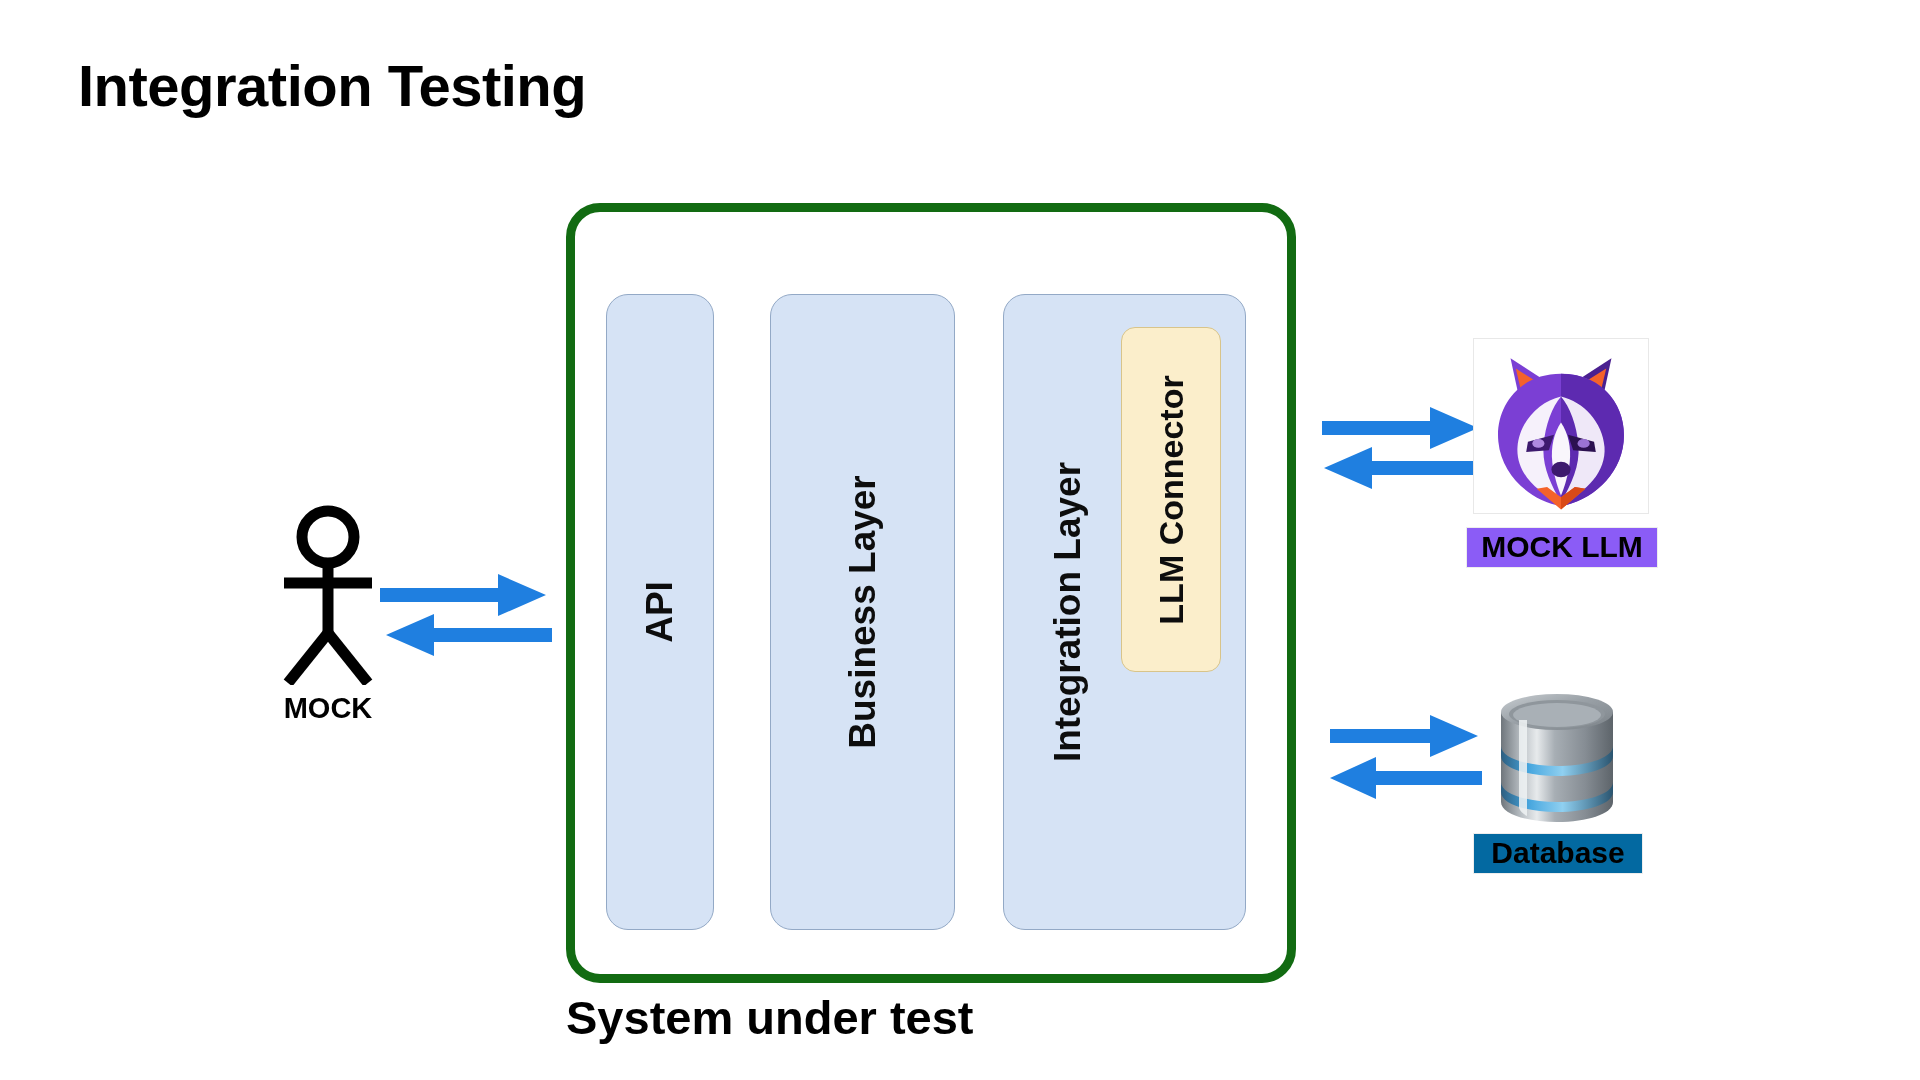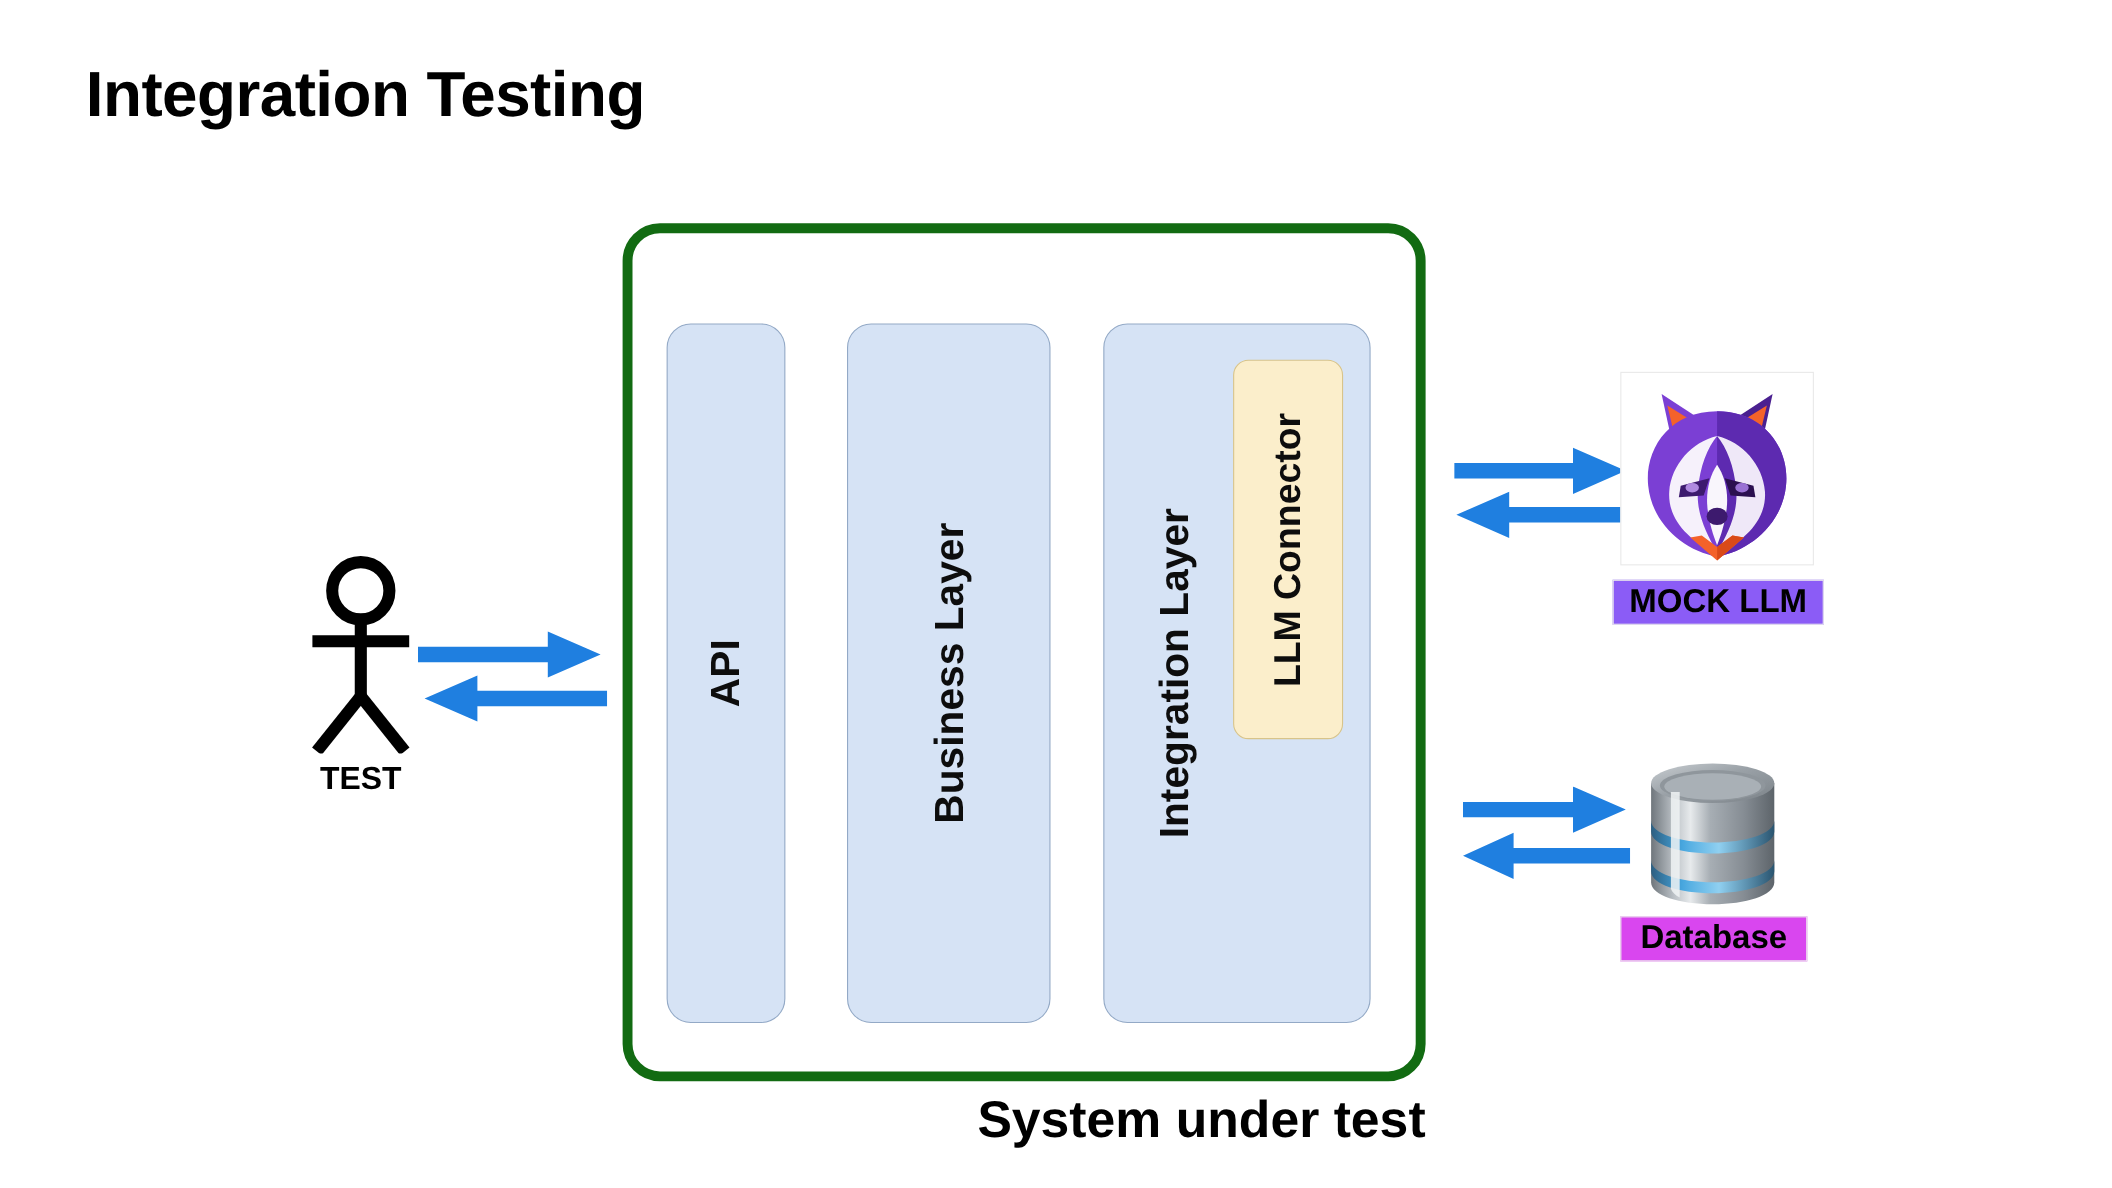--- a/index.html
+++ b/index.html
@@ -44,21 +44,21 @@
     border-radius: 34px;
     box-sizing: border-box;
     background: #ffffff;
   }
 
   #sut-caption {
     position: absolute;
     left: 566px;
     top: 990px;
     width: 730px;
-    text-align: right;
+    text-align: left;
     font-size: 47px;
     font-weight: bold;
     color: #000000;
     white-space: nowrap;
   }
 
   
   .layer-box {
     position: absolute;
     background: #d6e3f5;
@@ -184,21 +184,21 @@
   }
   #database-label {
     position: absolute;
     left: 1473px;
     top: 833px;
     width: 170px;
     text-align: center;
     font-size: 30px;
     font-weight: bold;
     color: #000000;
-    background: #d946ef;
+    background: #0369a1;
     border: 1px solid #ededed;
     box-sizing: border-box;
     padding: 2px 0 3px;
     white-space: nowrap;
   }
 </style>
 </head>
 <body>
 
 <div id="canvas">
@@ -207,21 +207,21 @@
 
   <div id="actor-test">
     <svg width="120" height="180" viewBox="0 0 120 180" class="arrow-svg">
       <circle cx="60" cy="32" r="26" fill="none" stroke="#000" stroke-width="11"></circle>
       <line x1="60" y1="58" x2="60" y2="132" stroke="#000" stroke-width="11" stroke-linecap="butt"></line>
       <line x1="16" y1="78" x2="104" y2="78" stroke="#000" stroke-width="11" stroke-linecap="butt"></line>
       <line x1="60" y1="128" x2="20" y2="178" stroke="#000" stroke-width="11" stroke-linecap="butt"></line>
       <line x1="60" y1="128" x2="100" y2="178" stroke="#000" stroke-width="11" stroke-linecap="butt"></line>
     </svg>
   </div>
-  <div id="actor-test-label">TEST</div>
+  <div id="actor-test-label">MOCK</div>
 
   <div id="arrow-test" class="arrow-pair">
     <svg width="172" height="90" viewBox="0 0 172 90" class="arrow-svg">
 
       <path d="M0 18 L118 18 L118 4 L166 25 L118 46 L118 32 L0 32 Z" fill="#1f7fe0"></path>
 
       <path d="M172 58 L54 58 L54 44 L6 65 L54 86 L54 72 L172 72 Z" fill="#1f7fe0"></path>
     </svg>
   </div>
 

